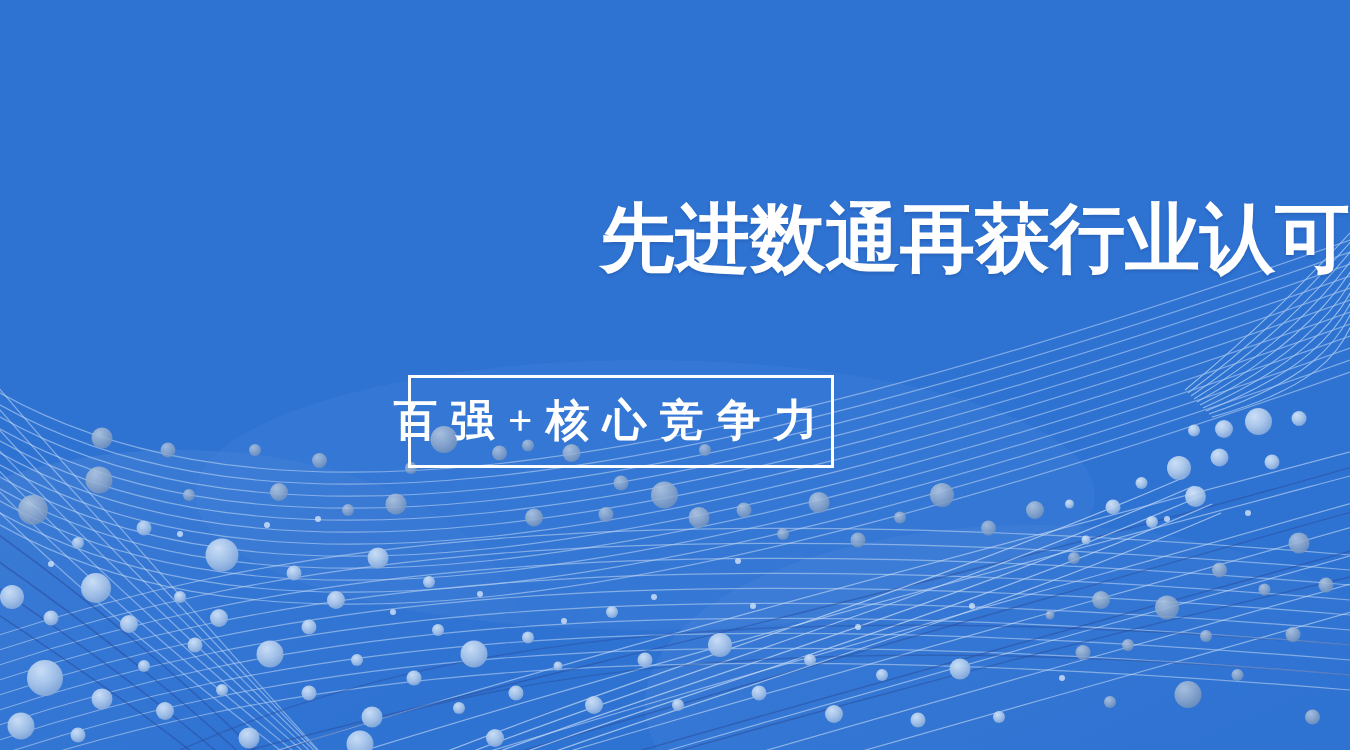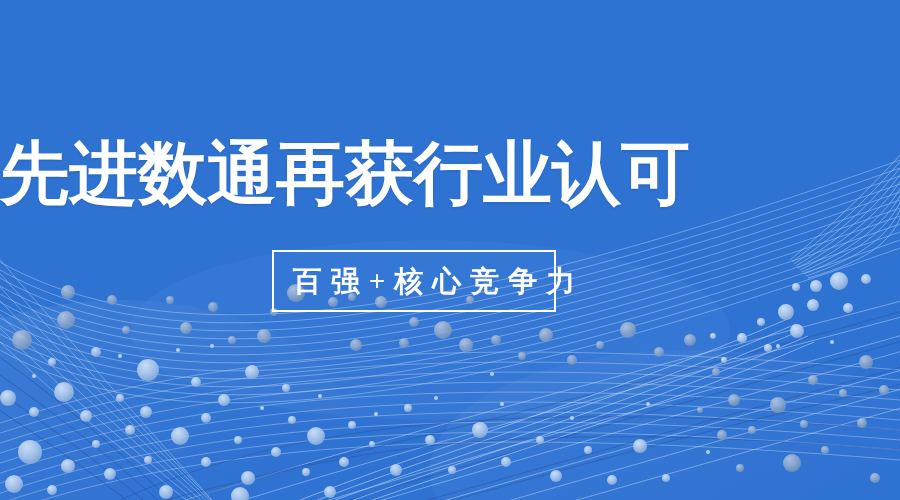--- a/index.html
+++ b/index.html
@@ -25,41 +25,41 @@
   .content-layer {
     position: absolute;
     inset: 0;
     z-index: 5;
   }
   #main-title {
     position: absolute;
     left: 0;
     right: 0;
     top: 138px;
-    text-align: left;
+    text-align: right;
     color: #ffffff;
-    font-size: 69px;
+    font-size: 50px;
     line-height: 1.05;
     font-weight: 700;
     letter-spacing: 0px;
-    font-family: Liberation Serif, serif;
+    font-family: Liberation Mono, monospace;
     white-space: nowrap;
     text-shadow: 0 1px 2px rgba(10,40,90,0.18);
   }
   #subtitle-box {
     position: absolute;
     left: 272px;
     top: 250px;
     width: 284px;
     height: 62px;
     box-sizing: border-box;
     border: 2px solid #ffffff;
     display: flex;
     align-items: center;
-    justify-content: center;
+    justify-content: flex-end;
     padding-left: 40px;
   }
   #subtitle-text {
     color: #ffffff;
     font-size: 29px;
     font-weight: 700;
     letter-spacing: 9px;
     text-indent: 9px;
     line-height: 1;
     font-family: "Liberation Serif", "DejaVu Serif", serif;

